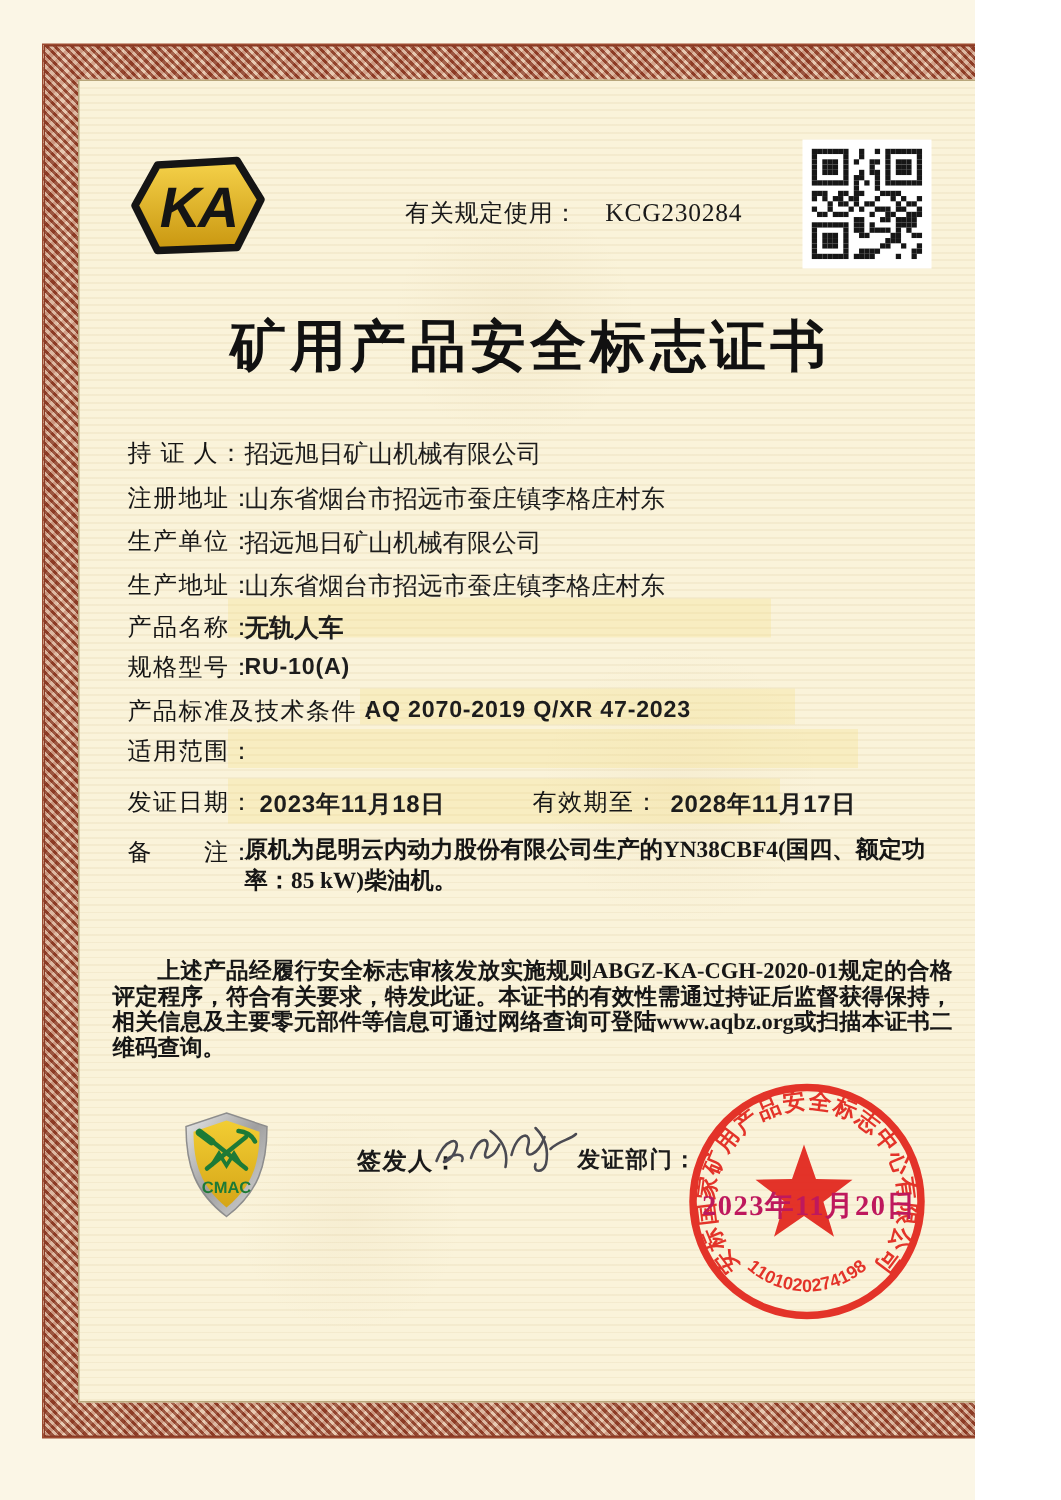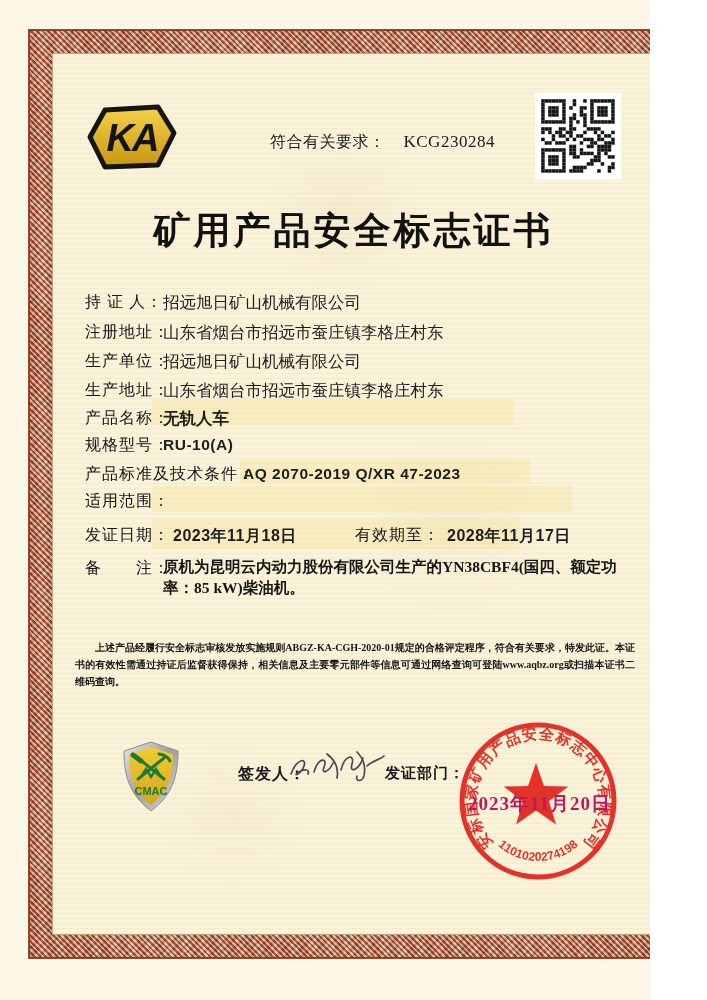--- a/index.html
+++ b/index.html
@@ -29,21 +29,21 @@
   .title{position:absolute;left:0;top:206px;width:707px;text-align:center;font-size:37px;font-weight:800;
     color:#111;letter-spacing:3px;margin:0;}
   
   .lbl{position:absolute;left:85px;font-size:16px;color:#161616;letter-spacing:1px;white-space:nowrap;}
   .val{position:absolute;left:163px;font-size:16.5px;color:#1d1d1d;white-space:nowrap;font-weight:500;}
   .code{font-family:"Liberation Sans","DejaVu Sans",sans-serif;font-weight:bold;font-size:15.5px;letter-spacing:.5px;}
   .kai{font-style:normal;font-family:Liberation Serif, serif;}
   .bold{font-weight:700;}
   .remark-val{position:absolute;left:163px;top:557px;width:482px;font-size:15.5px;line-height:20.5px;
     font-weight:700;color:#161616;white-space:normal;}
-  .statement{position:absolute;left:75px;top:640px;width:560px;font-size:10px;line-height:16.9px;
+  .statement{position:absolute;left:75px;top:640px;width:560px;font-size:15px;line-height:16.9px;
     font-weight:700;color:#161616;text-align:justify;text-indent:2em;margin:0;}
   
   .shield{position:absolute;left:121px;top:741px;}
   .signer-lbl{position:absolute;left:238px;top:764px;font-size:16px;font-weight:700;color:#1a1a1a;letter-spacing:1px;}
   .signature{position:absolute;left:283px;top:746px;}
   .issuer-lbl{position:absolute;left:385px;top:764px;font-size:15px;font-weight:700;color:#1a1a1a;letter-spacing:1px;text-align:right;}
   .seal{position:absolute;left:451px;top:714px;opacity:.92;}
   .seal-date{position:absolute;left:468px;top:791px;font-size:19px;font-weight:600;color:#be185d;
     letter-spacing:1px;white-space:nowrap;z-index:5;}
 </style>
@@ -68,21 +68,21 @@
           <stop offset="0" stop-color="#f5d24a"></stop>
             <stop offset="1" stop-color="#c9960f"></stop>
         </linearGradient>
       </defs>
       <polygon points="4,34 19,7 72,4 88,30 72,62 19,64" fill="url(#kagrad)" stroke="#151515" stroke-width="5" stroke-linejoin="round"></polygon>
       <text x="46" y="48" text-anchor="middle" font-family="Liberation Sans, sans-serif" font-size="38" font-weight="bold" font-style="italic" letter-spacing="-2" fill="#151515">KA</text>
     </svg>
   </div>
 
   <div class="certno">
-    <span>符合有关要求：</span><span class="num">KCG230284</span>
+    <span>有关规定使用：</span><span class="num">KCG230284</span>
   </div>
 
   <div class="qrbox">
     <svg id="qr-svg" width="86" height="86" viewBox="0 0 86 86">
         <rect x="37.7" y="6.2" width="3.5" height="3.5" fill="#161616"></rect>
         <rect x="48.2" y="6.2" width="3.5" height="3.5" fill="#161616"></rect>
         <rect x="37.7" y="9.7" width="3.5" height="3.5" fill="#161616"></rect>
         <rect x="34.2" y="13.2" width="3.5" height="3.5" fill="#161616"></rect>
         <rect x="44.7" y="13.2" width="3.5" height="3.5" fill="#161616"></rect>
         <rect x="48.2" y="13.2" width="3.5" height="3.5" fill="#161616"></rect>

